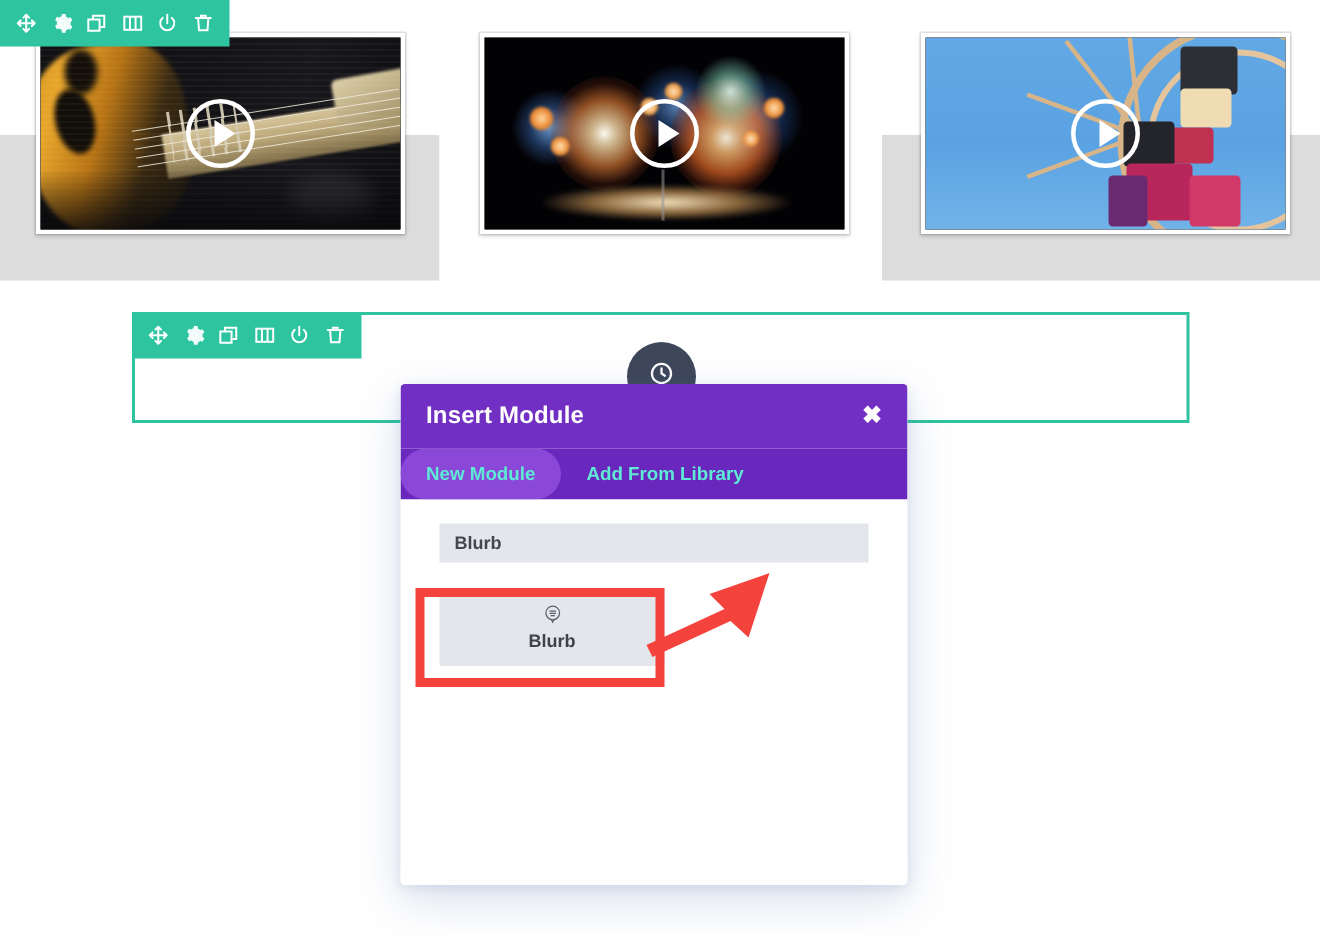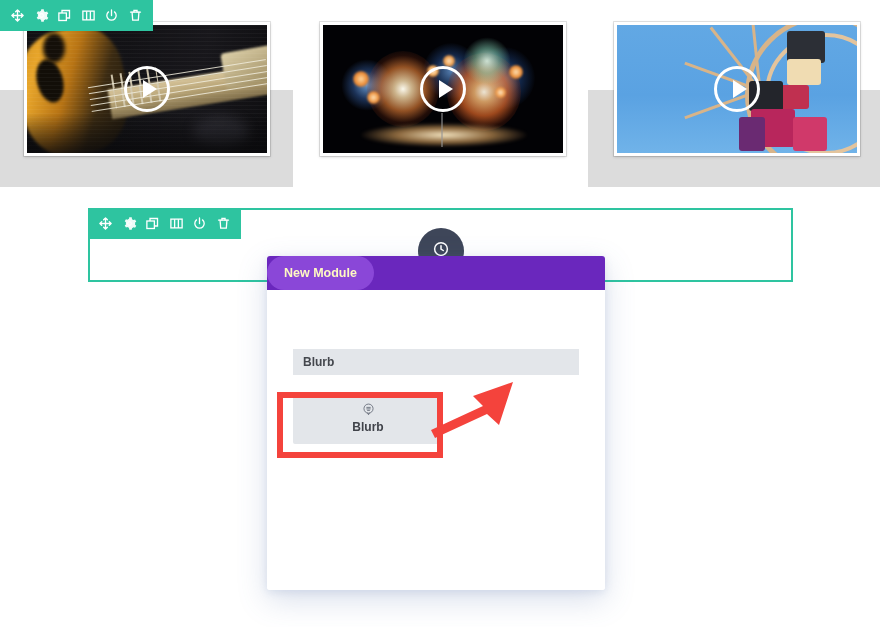--- a/index.html
+++ b/index.html
@@ -273,21 +273,21 @@
   .modal-tabs {
     height: 34px;
     background: #6a27bd;
     display: flex;
     align-items: stretch;
   }
   .modal-tab {
     display: flex;
     align-items: center;
     padding: 0 17px;
-    color: #fef9c3;
+    color: #5eead4;
     font-size: 12.5px;
     font-weight: bold;
     cursor: pointer;
     white-space: nowrap;
     border-radius: 17px;
   }
   .modal-tab.active { background: #8a47d8; }
 
   .modal-body {
     position: absolute;
@@ -508,23 +508,28 @@
     <span class="tb-icon">
       <svg width="15" height="15" viewBox="0 0 24 24" fill="none" stroke="currentColor" stroke-width="2.1" stroke-linecap="round">
         <path d="M4 6.5h16"></path>
         <path d="M9.5 6.5V4h5v2.5"></path>
         <path d="M6.5 6.5l1 13h9l1-13"></path>
       </svg>
     </span>
   </div>
 
   <div class="modal">
+    <div class="modal-header">
+      <span class="modal-title">Insert Module</span>
+      <span class="modal-close">✖</span>
+    </div>
 
     <div class="modal-tabs">
       <div class="modal-tab active">New Module</div>
+      <div class="modal-tab">Add From Library</div>
     </div>
 
     <div class="modal-body">
       <input class="search-field" type="text" value="Blurb" style="">
 
       <div class="module-grid">
         <div class="module-card">
           <span class="mc-icon">
             <svg width="15" height="15" viewBox="0 0 24 24" fill="none" stroke="currentColor" stroke-width="1.3">
               <circle cx="12" cy="10.6" r="7.3"></circle>

